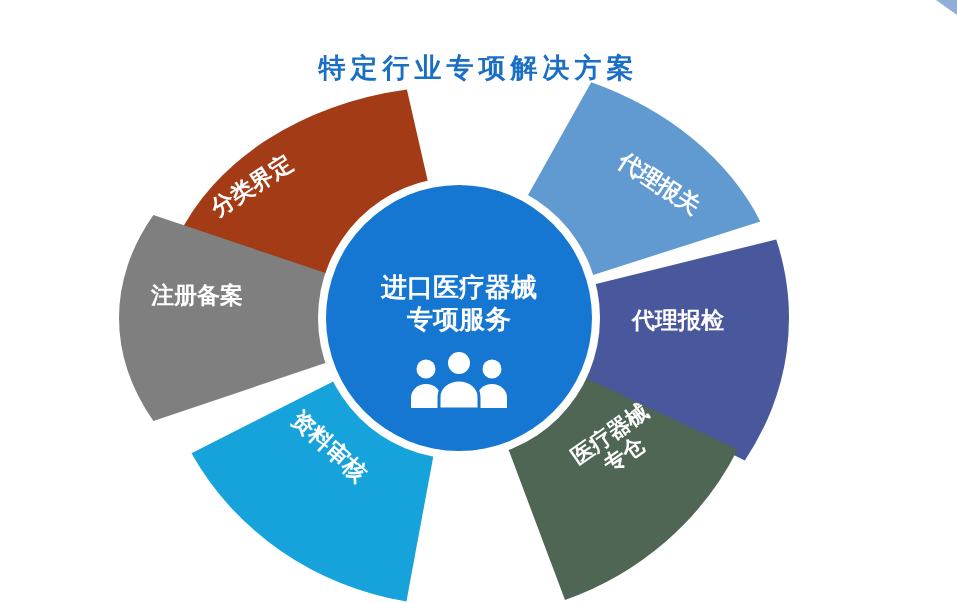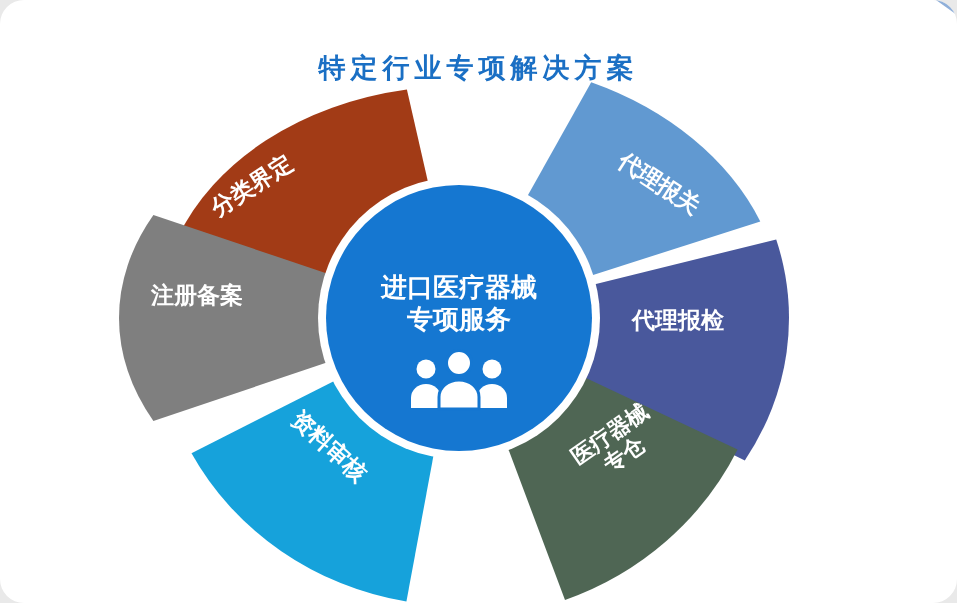--- a/index.html
+++ b/index.html
@@ -2,21 +2,20 @@
 <html><head>
 <meta charset="utf-8">
 <style>
   html,body{margin:0;padding:0;background:#e9e9e9;}
   .slide{
     position:relative;
     width:957px;height:603px;
     background:#ffffff;
     overflow:hidden;
     font-family:"Liberation Sans","DejaVu Sans",sans-serif;
-    border-radius:24px;
   }
   .slide-title{
     position:absolute;
     top:50px;left:0;
     width:100%;
     text-align:center;
     font-size:27px;
     font-weight:bold;
     letter-spacing:5px;
     color:#1a6fc4;

